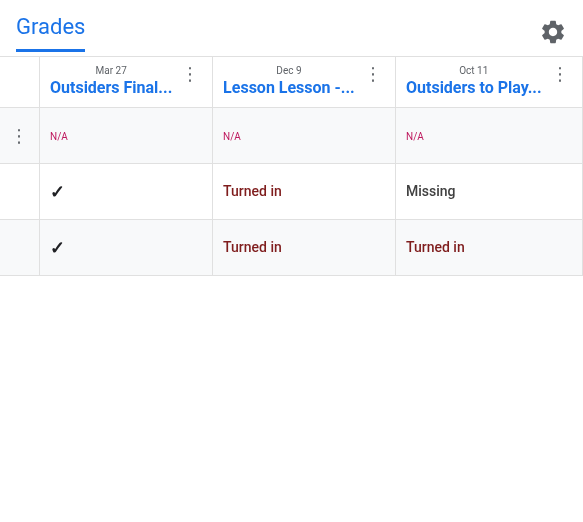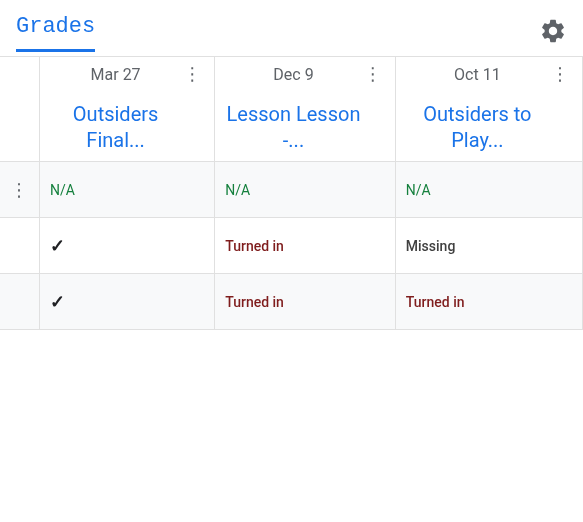--- a/index.html
+++ b/index.html
@@ -13,21 +13,20 @@
       color: #202124;
     }
 
     
     .header {
       display: flex;
       align-items: center;
       justify-content: space-between;
       padding: 10px 16px 0 16px;
       height: 56px;
-      font-family: Liberation Mono, monospace;
     }
     .header-title {
       font-size: 22px;
       color: #1a73e8;
       font-weight: 400;
       border-bottom: 3px solid #1a73e8;
       padding-bottom: 10px;
     }
     .gear-icon {
       width: 28px;
@@ -73,28 +72,28 @@
       min-width: 28px;
       width: 28px;
       border-right: 1px solid #e0e0e0;
     }
 
     .col-header {
       display: flex;
       flex-direction: column;
     }
     .col-date {
+      font-size: 10px;
+      color: #5f6368;
+      margin-bottom: 2px;
+    }
+    .col-title {
       font-size: 16px;
-      color: #5f6368;
-      margin-bottom: 17px;
-    }
-    .col-title {
-      font-size: 20px;
       color: #1a73e8;
-      font-weight: 400;
+      font-weight: 700;
       line-height: 1.3;
     }
     .col-header-row {
       display: flex;
       align-items: flex-start;
       justify-content: space-between;
     }
     .dots-icon {
       color: #5f6368;
       font-size: 18px;
@@ -123,22 +122,22 @@
       text-align: left;
       height: 56px;
     }
 
     td:first-child {
       width: 28px;
       min-width: 28px;
     }
 
     .na-text {
-      color: #15803d;
-      font-size: 14px;
+      color: #be185d;
+      font-size: 10px;
     }
 
     .turned-in {
       color: #7f1d1d;
       font-size: 14px;
       font-weight: 500;
     }
 
     .missing {
       color: #404040;

